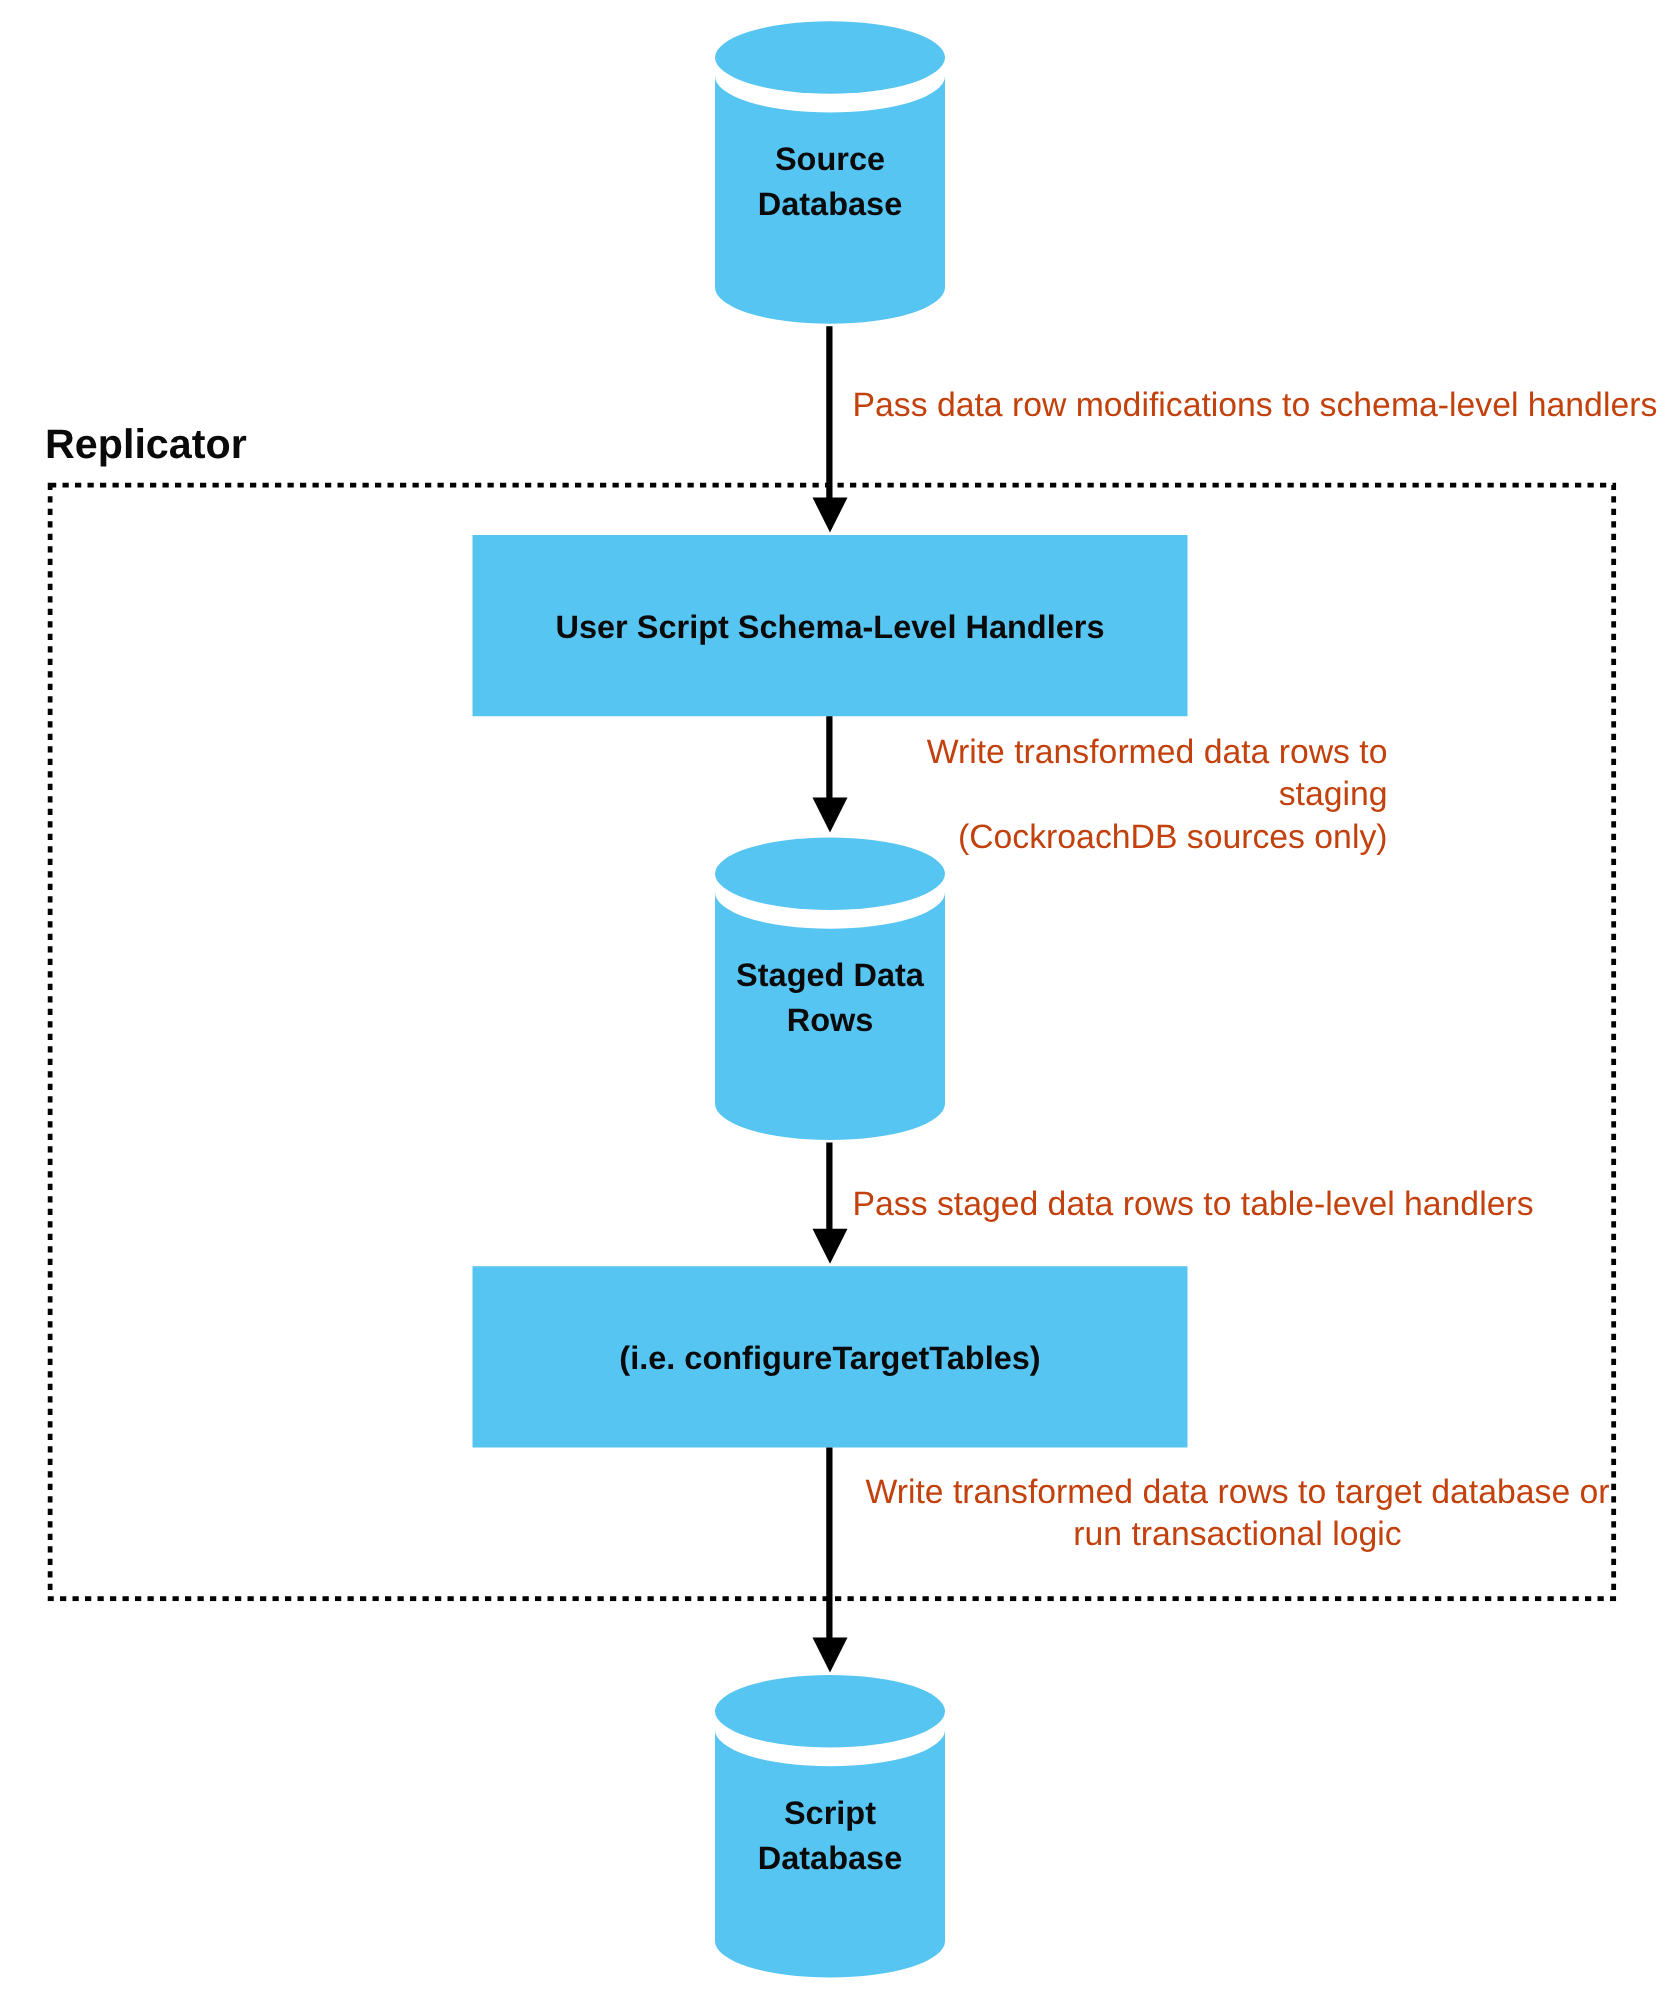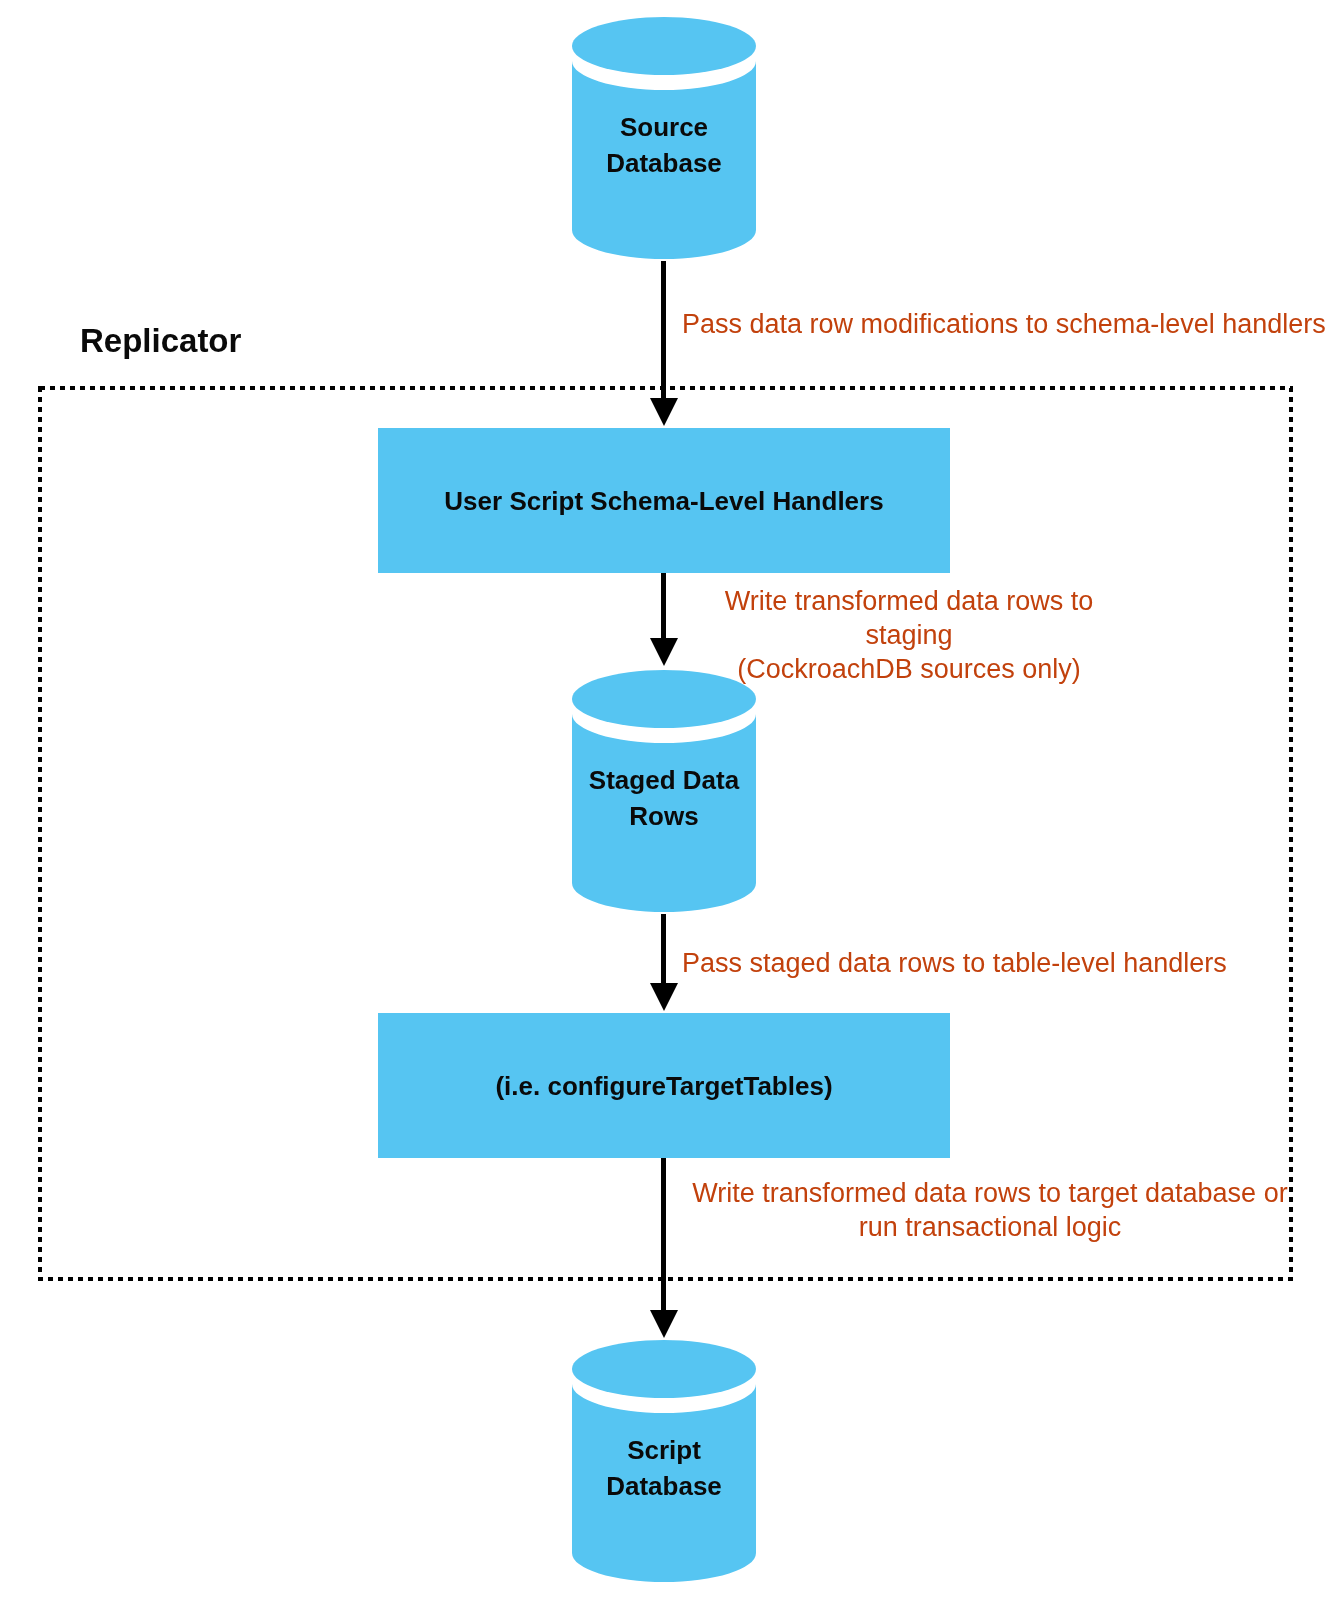--- a/index.html
+++ b/index.html
@@ -59,21 +59,21 @@
         <path class="cyl-fill" d="M 6 46 L 6 215 A 92 29 0 0 0 190 215 L 190 46 A 92 29 0 0 1 6 46 Z"></path>
         <ellipse class="cyl-fill" cx="98" cy="31" rx="92" ry="29"></ellipse>
       </g>
     </defs>
   </svg>
 
   <svg class="abs dashed-svg" style="left:38px; top:386px;" width="1255" height="895">
     <rect x="2" y="2" width="1251" height="891" fill="none" stroke="#000000" stroke-width="4" stroke-dasharray="5 5"></rect>
   </svg>
 
-  <div class="abs replicator-title" style="left:36px; top:322px;margin-left:44px;">Replicator</div>
+  <div class="abs replicator-title" style="left:36px; top:336px;">Replicator</div>
 
   <div class="abs cylinder" style="left:566px; top:15px;">
     <svg viewBox="0 0 196 246">
         <use href="#cyl-shape"></use>
       </svg>
     <div class="cyl-label">
       <span>Source</span>
       <span>Database</span>
     </div>
   </div>
@@ -81,21 +81,21 @@
   <div class="abs arrow-line" style="left:661px; top:261px; height:139px;"></div>
   <div class="abs arrow-head" style="left:650px; top:398px;"></div>
   <div class="abs edge-label" style="left:682px; top:307px;">Pass data row modifications to schema-level handlers</div>
 
   <div class="abs node-box" style="left:378px; top:428px;">
     <span>User Script Schema-Level Handlers</span>
   </div>
 
   <div class="abs arrow-line" style="left:661px; top:573px; height:67px;"></div>
   <div class="abs arrow-head" style="left:650px; top:638px;"></div>
-  <div class="abs edge-label centered" style="left:684px; top:584px; width:450px;">
+  <div class="abs edge-label centered" style="left:660px; top:584px; width:450px;text-align:right;">
     <div>Write transformed data rows to staging</div>
     <div>(CockroachDB sources only)</div>
   </div>
 
   <div class="abs cylinder" style="left:566px; top:668px;">
     <svg viewBox="0 0 196 246">
         <use href="#cyl-shape"></use>
       </svg>
     <div class="cyl-label">
       <span>Staged Data</span>

